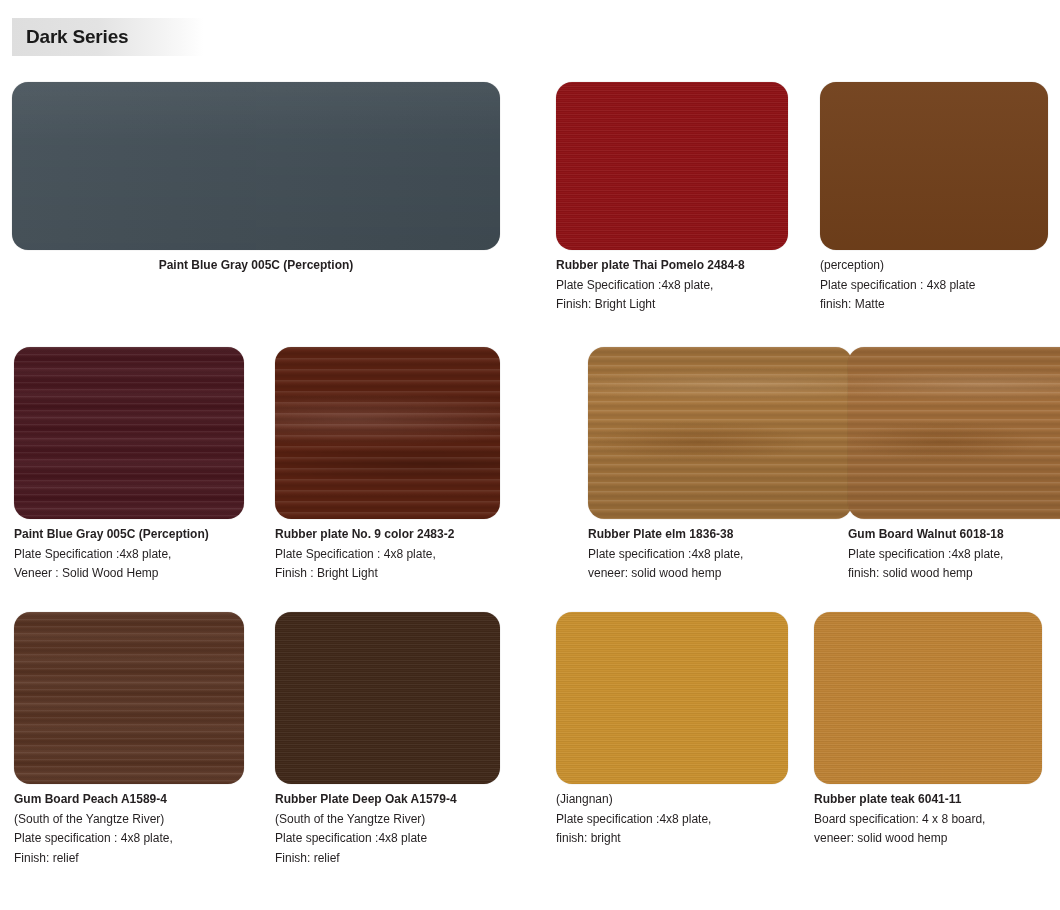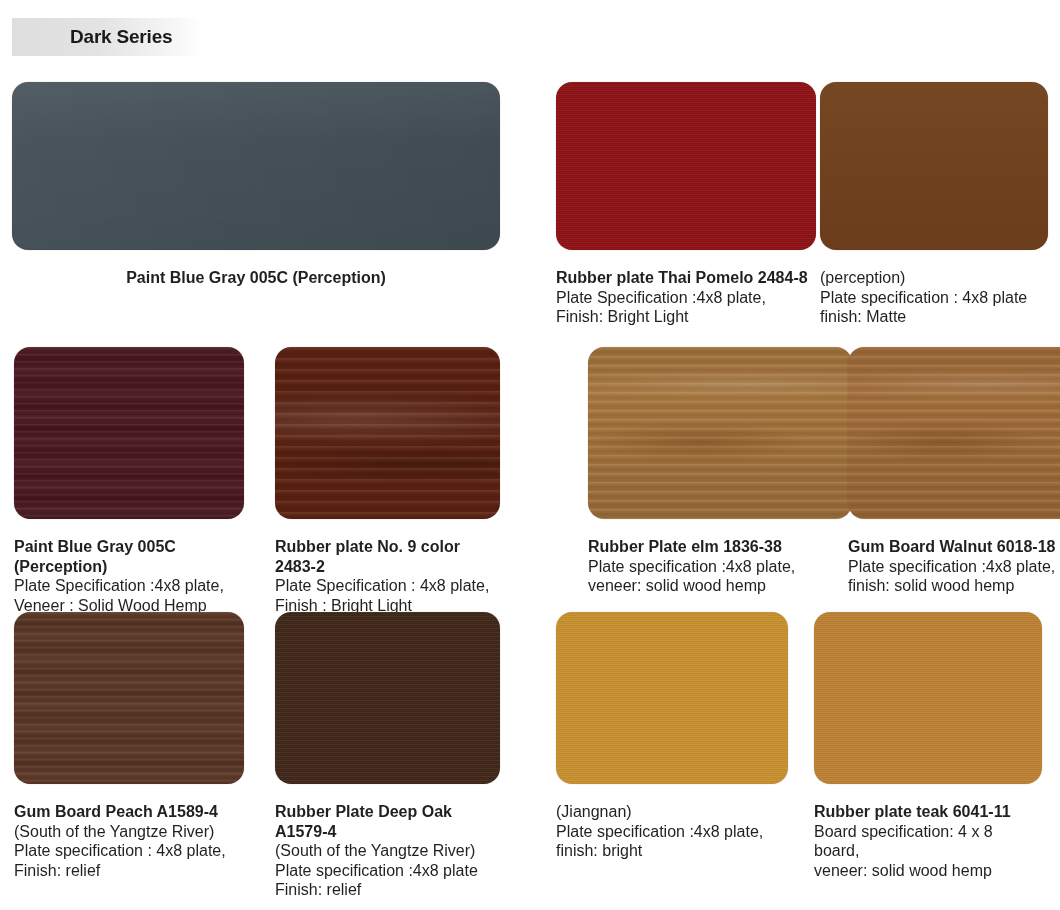--- a/index.html
+++ b/index.html
@@ -26,21 +26,20 @@
     background: linear-gradient(to right, #dedede 0%, #e3e3e3 45%, #f4f4f4 80%, #ffffff 100%);
     display: flex;
     align-items: center;
   }
   .header-title {
     font-size: 19px;
     font-weight: bold;
     letter-spacing: -0.2px;
     color: #1a1a1a;
     padding-left: 14px;
-    margin-left: 44px;
   }
 
   
   .board {
     position: absolute;
     left: 0;
     top: 72px;
     width: 1060px;
   }
   .cell {
@@ -54,22 +53,22 @@
     box-shadow: 0 0 0 0.5px rgba(0,0,0,0.08);
   }
   .swatch .grain {
     position: absolute;
     inset: 0;
     border-radius: 16px;
   }
 
   
   .caption {
-    margin-top: 18px;
-    font-size: 16px;
+    margin-top: 6px;
+    font-size: 12px;
     line-height: 19.5px;
     color: #231f20;
   }
   .caption .line-0 {
     font-weight: bold;
   }
   .caption.centered {
     text-align: center;
   }
 
@@ -138,21 +137,21 @@
 
 <div class="board" id="board">
     <div class="cell" style="left: 12px; top: 10px; width: 488px;">
       <div class="swatch" style="height: 168px; background: rgb(67, 79, 87);">
         <div class="grain tex-slate"></div>
       </div>
       <div class="caption centered">
         <div class="line-0">Paint Blue Gray 005C (Perception)</div>
       </div>
     </div>
-    <div class="cell" style="left: 556px; top: 10px; width: 260px;">
+    <div class="cell" style="left: 556px; top: 10px; width: 232px;">
       <div class="swatch" style="height: 168px; background: rgb(142, 18, 22);">
         <div class="grain tex-fine-h"></div>
       </div>
       <div class="caption">
         <div class="line-0">Rubber plate Thai Pomelo 2484-8</div>
         <div class="line-1">Plate Specification :4x8 plate,</div>
         <div class="line-2">Finish: Bright Light</div>
       </div>
     </div>
     <div class="cell" style="left: 820px; top: 10px; width: 228px;">

